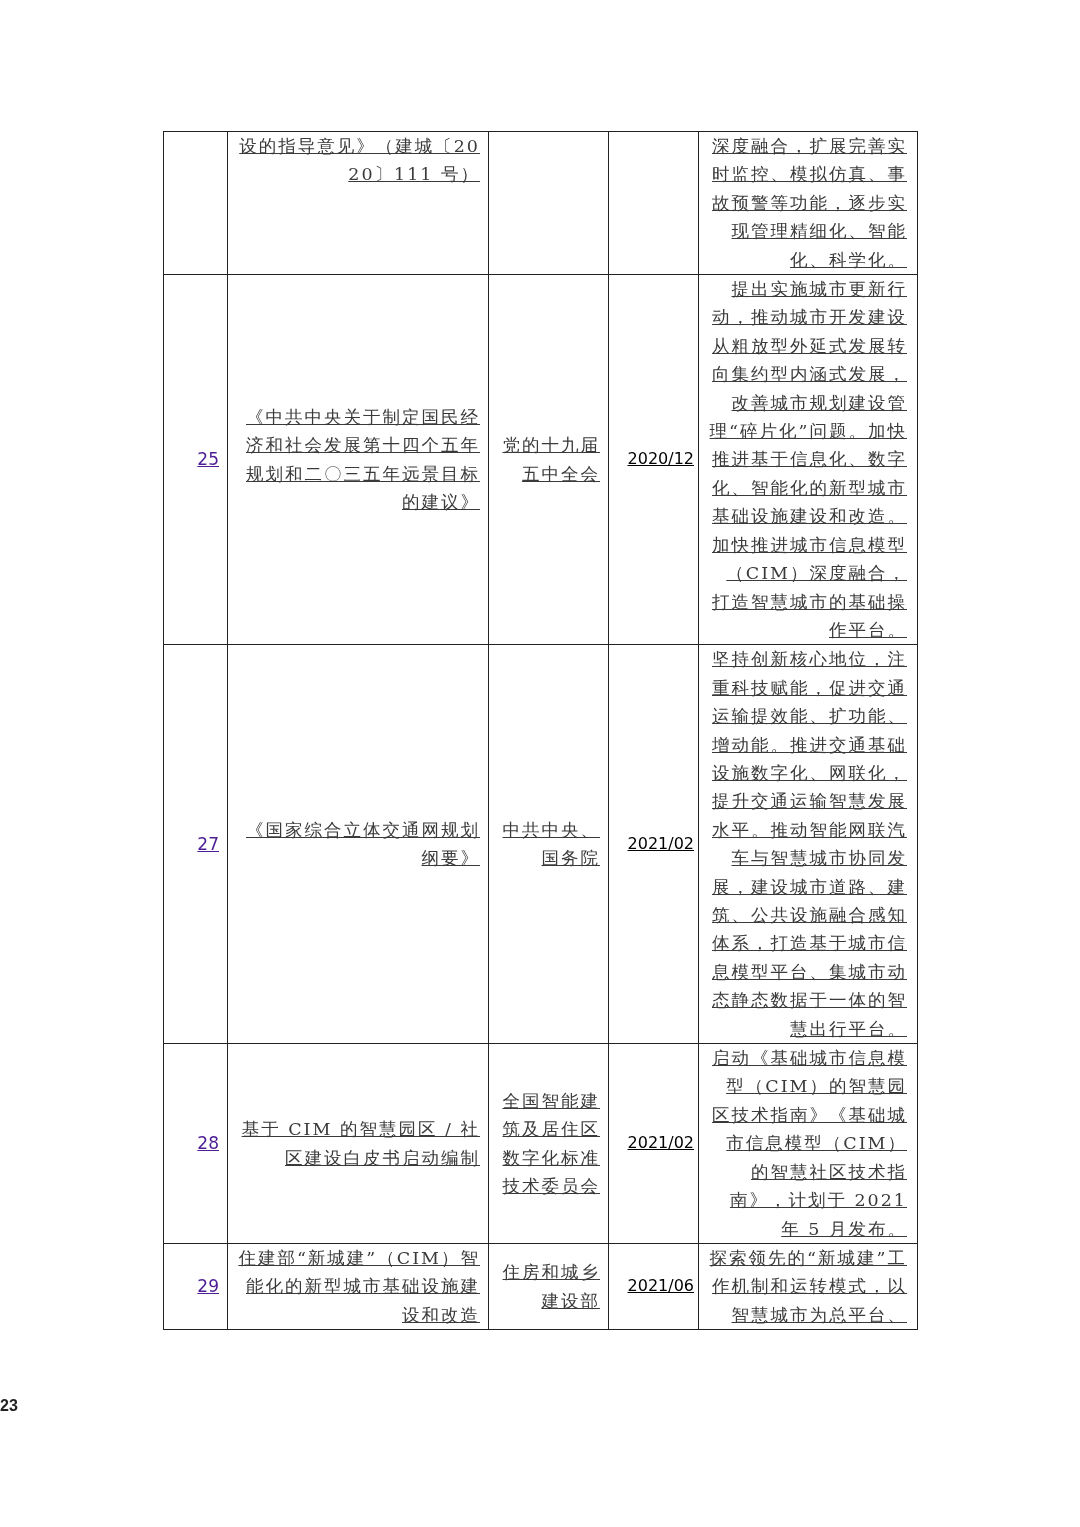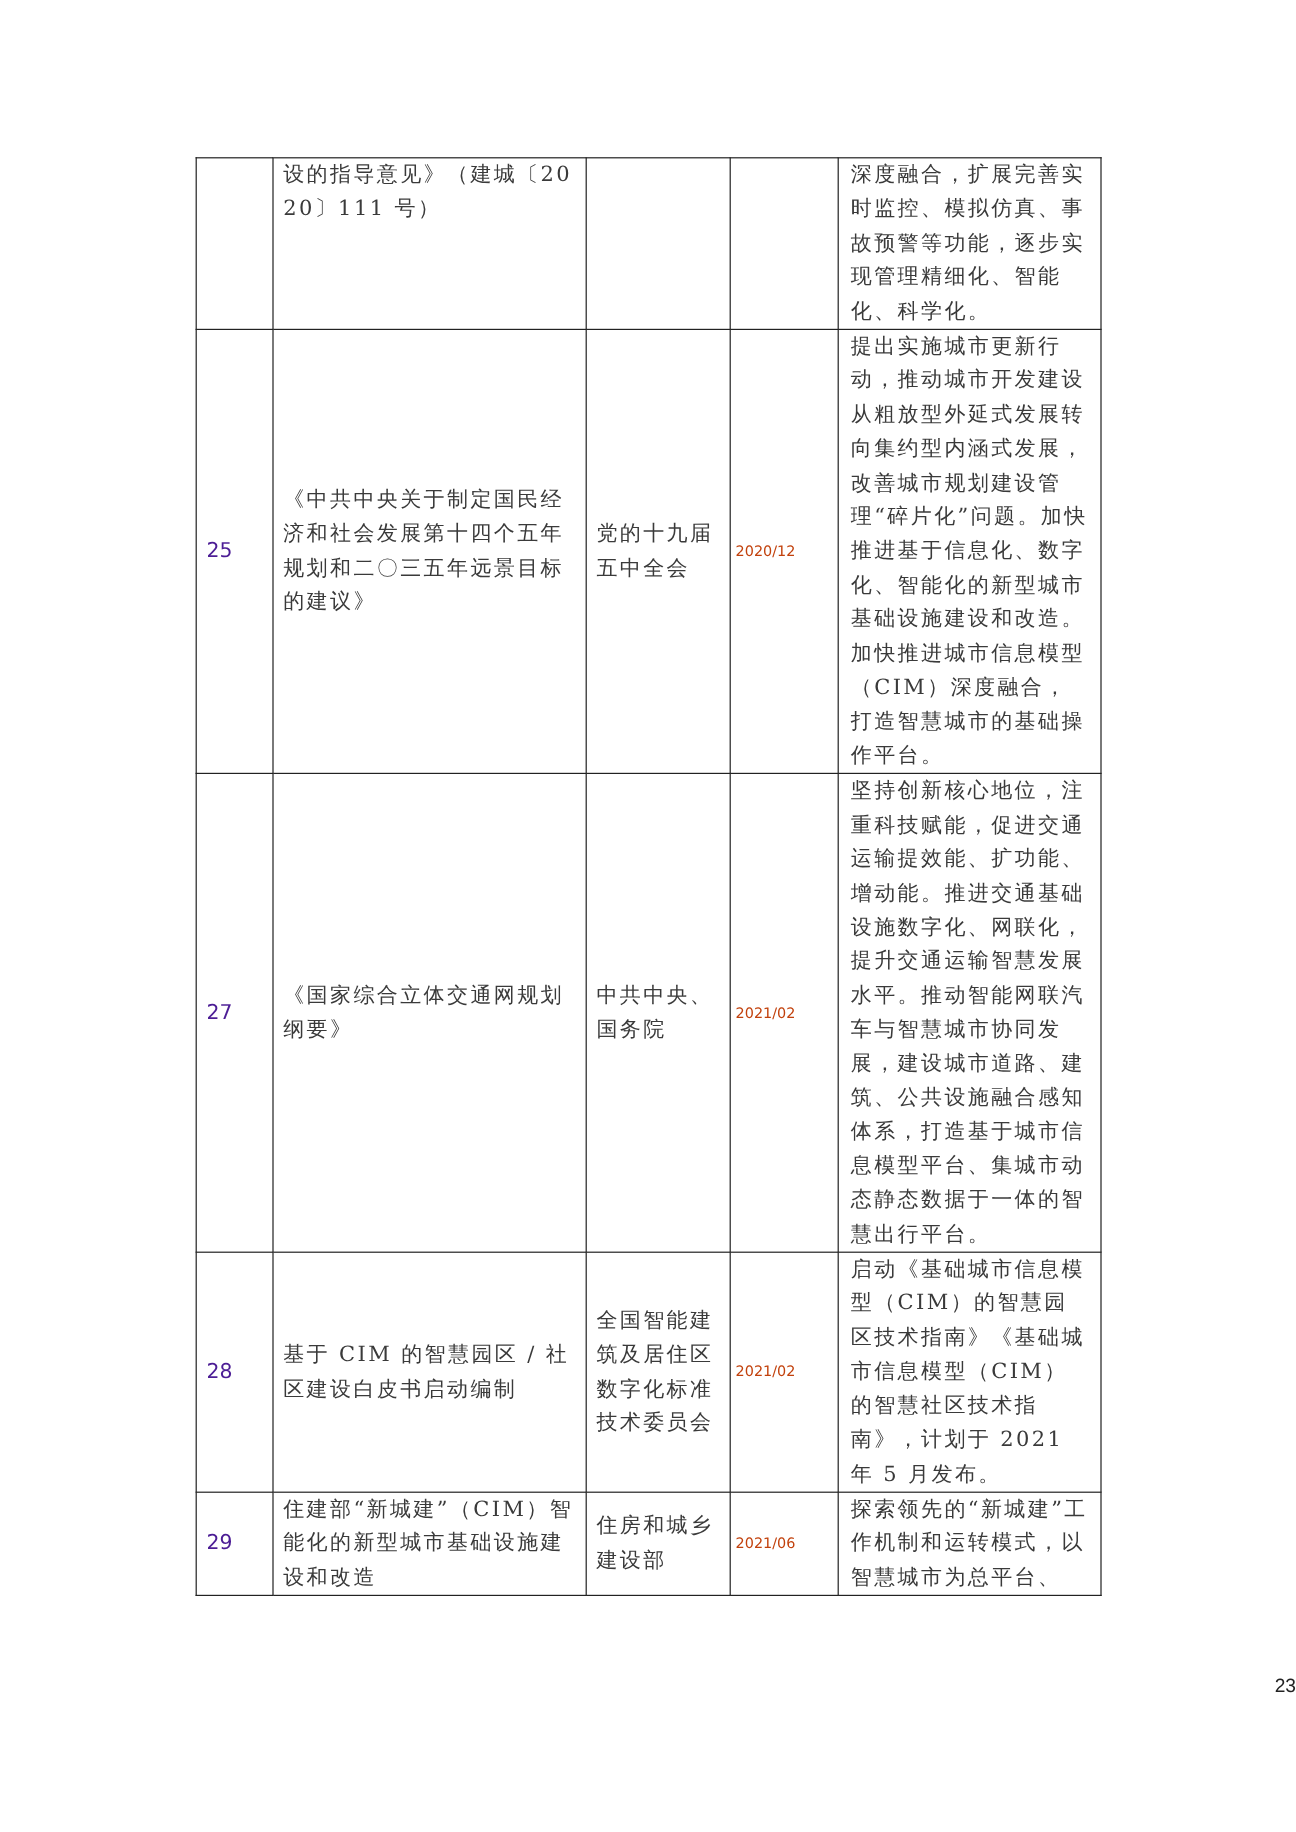--- a/index.html
+++ b/index.html
@@ -8,33 +8,34 @@
     font-family: "DejaVu Serif", "Liberation Serif", serif;
     color: #2a2a2a;
   }
   .page { position: absolute; left: 0; top: 0; width: 1080px; height: 1527px; background: #fff; }
   table.policy {
     position: absolute; left: 163px; top: 131px;
     width: 754px; border-collapse: collapse; table-layout: fixed;
   }
   table.policy td {
     border: 1.5px solid #222;
-    text-align: left; vertical-align: middle;
+    text-align: right; vertical-align: middle;
     font-size: 17.5px; line-height: 28.4px; letter-spacing: 2px;
     padding: 0 8px; color: #3a3a3a;
     word-break: break-all;
+    text-decoration: underline;
   }
   table.policy td.num { font-family: "DejaVu Sans", "Liberation Sans", sans-serif; font-size: 17px; letter-spacing: 0; color: #4c1d95; }
-  table.policy td.date { font-family: "DejaVu Sans", "Liberation Sans", sans-serif; font-size: 12px; letter-spacing: 0; color: #c2410c; padding: 0 4px; }
+  table.policy td.date { font-family: "DejaVu Sans", "Liberation Sans", sans-serif; font-size: 16px; letter-spacing: 0; color: #000000; padding: 0 4px; }
   table.policy td.desc { padding: 0 10px; margin-top: 22px; }
   table.policy td.top { vertical-align: top; }
   col.c1 { width: 64px; } col.c2 { width: 261px; } col.c3 { width: 120px; } col.c4 { width: 90px; } col.c5 { width: 219px; }
   .page-num {
-    position: absolute; left: 0; width: 1080px; top: 1397px; text-align: right;
-    font-family: "Liberation Sans", sans-serif; font-size: 16px; font-weight: normal; color: #222;
+    position: absolute; left: 0; width: 1080px; top: 1397px; text-align: left;
+    font-family: "Liberation Sans", sans-serif; font-size: 16px; font-weight: bold; color: #222;
   }
 </style>
 </head>
 <body>
 
 <div class="page">
   <table class="policy">
     <colgroup>
       <col class="c1">
         <col class="c2">

